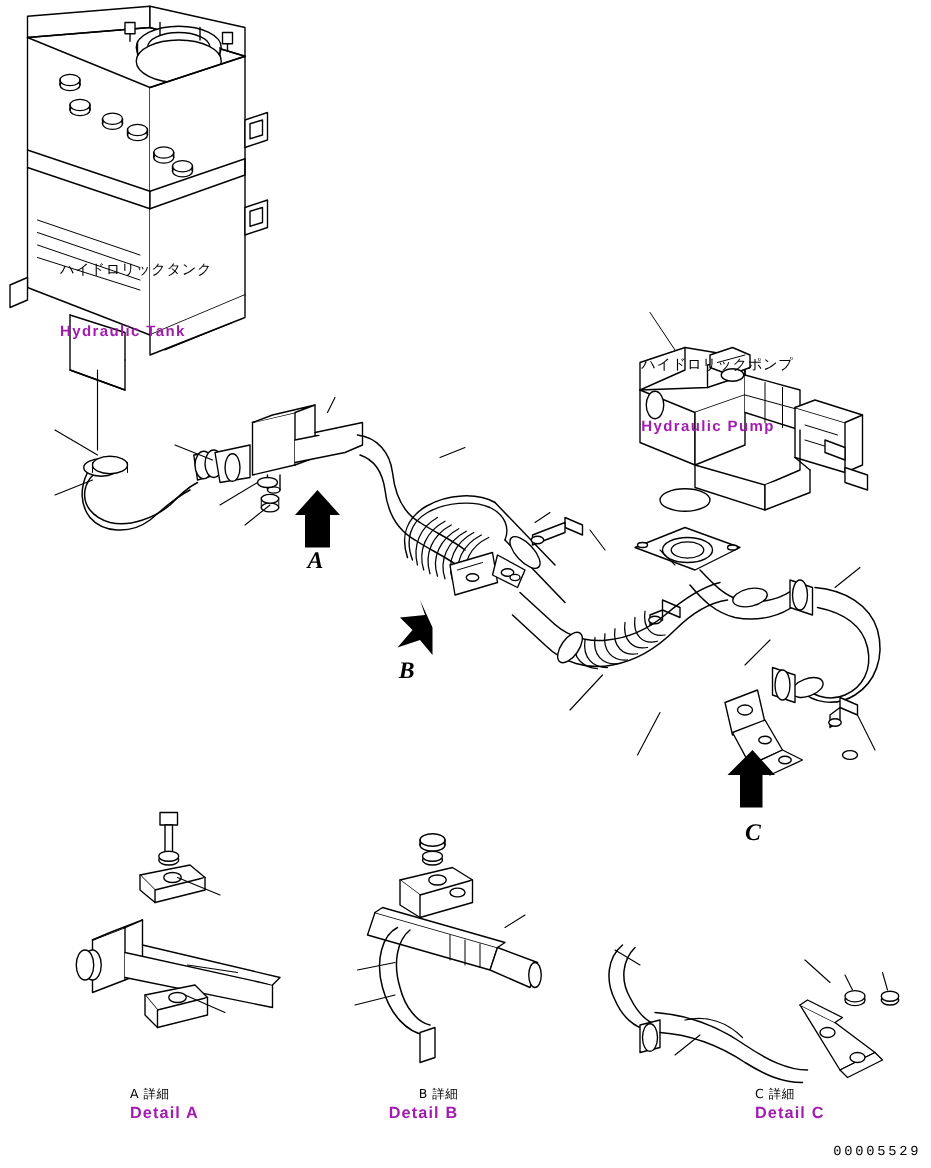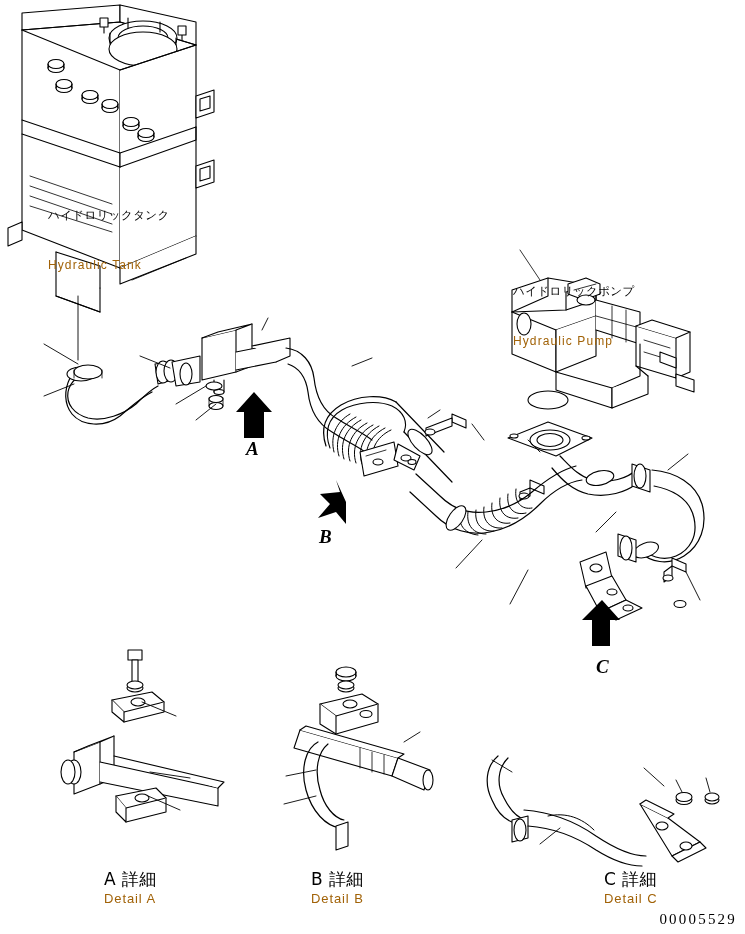--- a/index.html
+++ b/index.html
@@ -26,41 +26,41 @@
   }
   .jp {
     font-family: "DejaVu Sans", sans-serif;
     font-size: 11.5px;
     letter-spacing: 0.4px;
     color: #000;
   }
   .en {
     font-family: "Liberation Sans", sans-serif;
     font-size: 12px;
-    font-weight: normal;
+    font-weight: bold;
     letter-spacing: 1.1px;
-    color: #a16207;
+    color: #a21caf;
   }
   .callout {
     position:absolute;
     font-family: "Liberation Serif", serif;
     font-weight: bold;
     font-size: 19px;
     font-style: italic;
     color:#000;
   }
   .detailcap { position:absolute; }
-  .detailcap .jp { font-size: 17px; }
+  .detailcap .jp { font-size: 10px; }
   .detailcap .en { font-size: 13px; letter-spacing: 0.9px; }
   .partno {
     position:absolute;
     right: 8px;
     bottom: 6px;
-    font-family: Liberation Serif, serif;
-    font-size: 15px;
+    font-family: Liberation Mono, monospace;
+    font-size: 11px;
     letter-spacing: 2.2px;
     color:#000;
     margin-left:29px;
   }
 </style>
 </head>
 <body>
 
 <div id="sheet">
 

